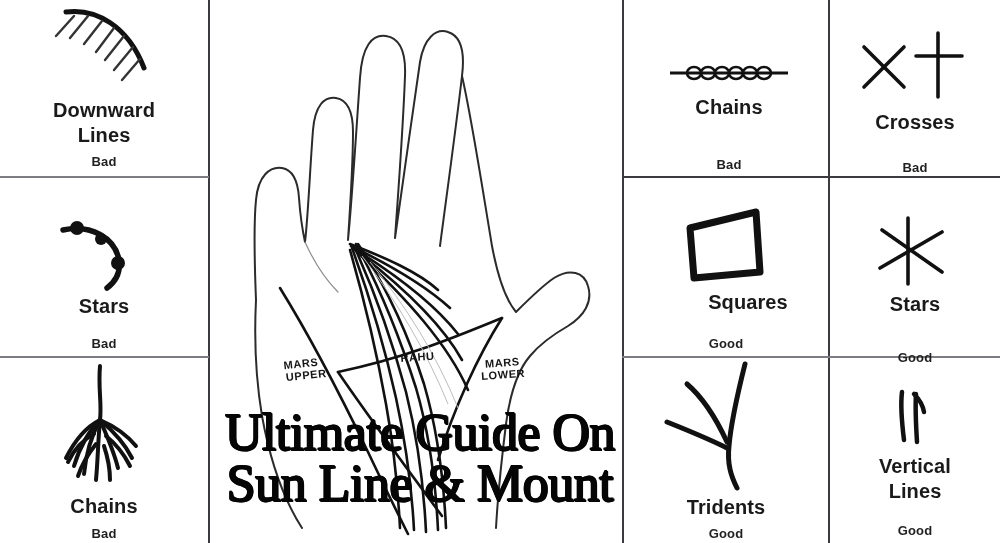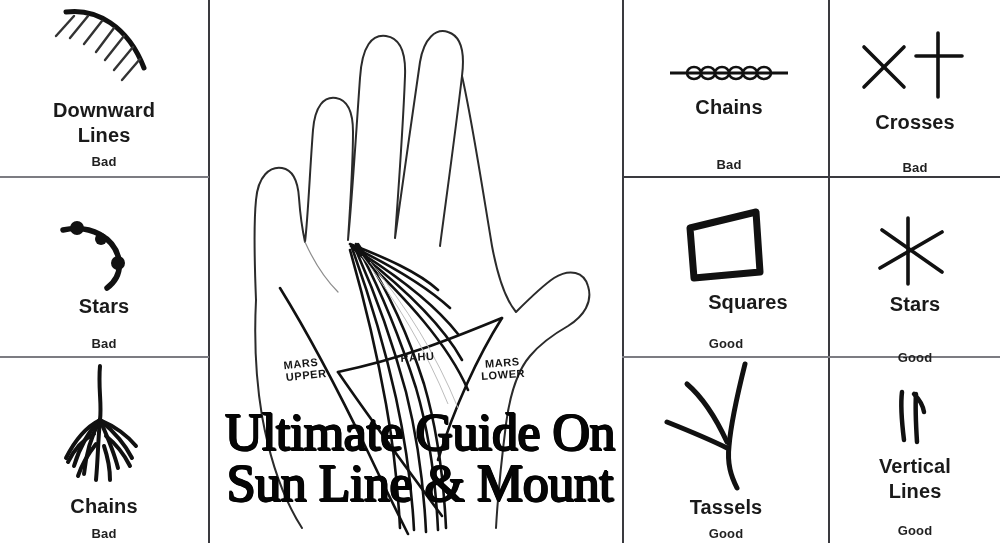--- a/index.html
+++ b/index.html
@@ -243,21 +243,21 @@
   <div class="cell" style="left:624px; top:358px; width:204px; height:185px;">
     <div class="glyph" style="top:2px; height:132px;">
       <svg width="130" height="132" viewBox="0 0 130 132" aria-hidden="true">
         <g fill="none" stroke="#111" stroke-width="5" stroke-linecap="round">
           <path d="M84 4 C76 36 70 62 68 86 C66 104 70 116 76 128"></path>
           <path d="M26 24 C40 36 54 56 66 82"></path>
           <path d="M6 62 C26 70 50 80 66 88"></path>
         </g>
       </svg>
     </div>
-    <div class="cell-label" style="top:137px;">Tassels</div>
+    <div class="cell-label" style="top:137px;">Tridents</div>
     <div class="cell-verdict" style="top:168px;">Good</div>
   </div>
 
   <div class="cell" style="left:830px; top:358px; width:170px; height:185px;">
     <div class="glyph" style="top:30px; height:58px;">
       <svg width="50" height="58" viewBox="0 0 50 58" aria-hidden="true">
         <g fill="none" stroke="#111" stroke-width="4.5" stroke-linecap="round">
           <path d="M12 4 C10 20 12 36 14 52"></path>
           <path d="M26 6 C25 22 26 38 27 54"></path>
           <path d="M24 6 C30 12 33 18 34 24"></path>

